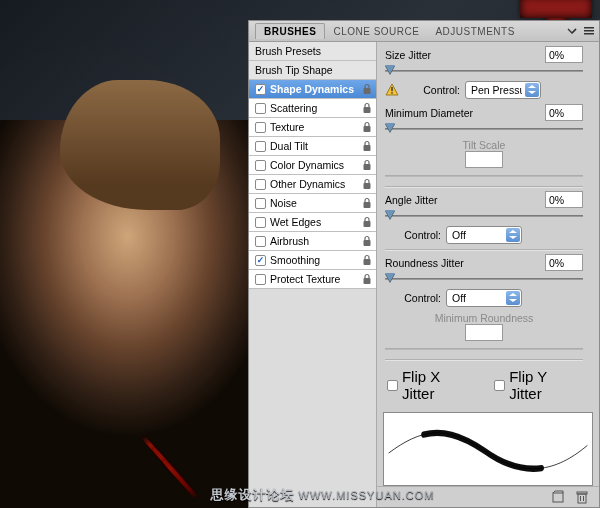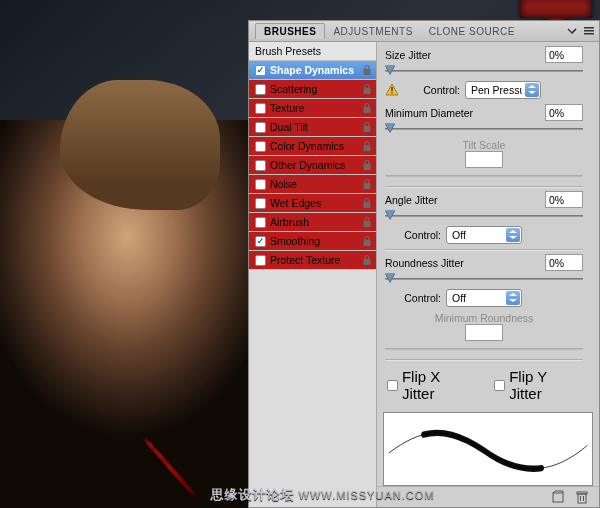--- a/index.html
+++ b/index.html
@@ -20,21 +20,21 @@
 
 .panel { position:absolute; right:0; top:20px; width:352px; height:488px; font-size:10.5px; color:#000; }
 .tabs-bar { height:22px; background: linear-gradient(#d8d8d8,#c4c4c4); border:1px solid #8a8a8a; border-bottom:1px solid #9c9c9c; display:flex; align-items:center; padding-left:6px;justify-content:flex-end; }
 .tab { padding: 2px 8px; color:#4a4a4a; font-size:10px; letter-spacing:.5px; }
 .tab.active { background:#cfcfcf; border:1px solid #9c9c9c; border-bottom:none; border-radius:2px 2px 0 0; color:#000; font-weight: bold; }
 .tabs-collapse { margin-left:auto; display:flex; gap:4px; padding-right:4px; }
 .ico { display:inline-block; width:12px; height:12px; line-height:12px; text-align:center; }
 
 .panel-body { height:calc(100% - 22px); background:#cfcfcf; border:1px solid #8a8a8a; border-top:none; display:flex;justify-content:center; }
 .left-col { width:128px; background:#dcdcdc; border-right:1px solid #aaa; }
-.row { height:19px; line-height:19px; padding:0 6px; border-bottom:1px solid #c0c0c0; background:#b91c1c; display:flex; align-items:center; gap:4px; position:relative; }
+.row { height:19px; line-height:19px; padding:0 6px; border-bottom:1px solid #c0c0c0; background:#ffffff; display:flex; align-items:center; gap:4px; position:relative; }
 .row.section-head { background:#e5e5e5; }
 .row.selected { background: linear-gradient(#6ea6e8,#4b8ad6); color:#fff; font-weight: bold; }
 .row .lock { position:absolute; right:4px; width:10px; height:12px; }
 .lock svg { display:block; }
 .chk { width:11px; height:11px; border:1px solid #888; background:#fff; border-radius:2px; display:inline-flex; align-items:center; justify-content:center; font-size:9px; color:#1a5fb4; font-weight:bold; }
 
 .right-col { flex:1; display:flex; flex-direction:column; }
 .settings { padding: 2px 16px 4px 8px; background:#cfcfcf; }
 .sg { margin-bottom: 2px; }
 .sg-label { font-size:10.5px; display:flex; align-items:center; justify-content:space-between; margin:2px 0; }
@@ -71,39 +71,42 @@
 <div class="red-cross"></div>
 <div class="figure">
   <div class="scratch s1"></div>
   <div class="scratch s2"></div>
   <div class="scratch s3"></div>
 </div>
 
 <div class="panel">
   <div class="tabs-bar">
     <div class="tab active">BRUSHES</div>
+    <div class="tab">CLONE SOURCE</div>
     <div class="tab">ADJUSTMENTS</div>
-    <div class="tab">CLONE SOURCE</div>
     <div class="tabs-collapse">
       <span class="ico"><svg width="12" height="12">
             <path d="M1 4 L5 8 L9 4" stroke="#333" fill="none" stroke-width="1.3"></path>
             <path d="M1 4 L5 0" stroke="#333" fill="none" stroke-width="1.3" transform="translate(0,4) rotate(180 5 2)"></path>
           </svg></span>
       <span class="ico"><svg width="12" height="12">
             <rect x="1" y="2" width="10" height="1.5" fill="#333"></rect>
             <rect x="1" y="5" width="10" height="1.5" fill="#333"></rect>
             <rect x="1" y="8" width="10" height="1.5" fill="#333"></rect>
           </svg></span>
     </div>
   </div>
 
   <div class="panel-body">
     <div class="left-col">
       <div class="row section-head">
         <span>Brush Presets</span>
+      </div>
+      <div class="row section-head">
+        <span>Brush Tip Shape</span>
       </div>
       <div id="left-items">
           <div class="row selected">
             <span class="chk">✓</span>
             <span>Shape Dynamics</span>
             <span class="lock">
               <svg width="10" height="12">
                 <rect x="1.5" y="5" width="7" height="6" rx="1" fill="#6a6a6a"></rect>
                 <path d="M3 5 V3.5 a2 2 0 0 1 4 0 V5" fill="none" stroke="#6a6a6a" stroke-width="1.2"></path>
               </svg>

